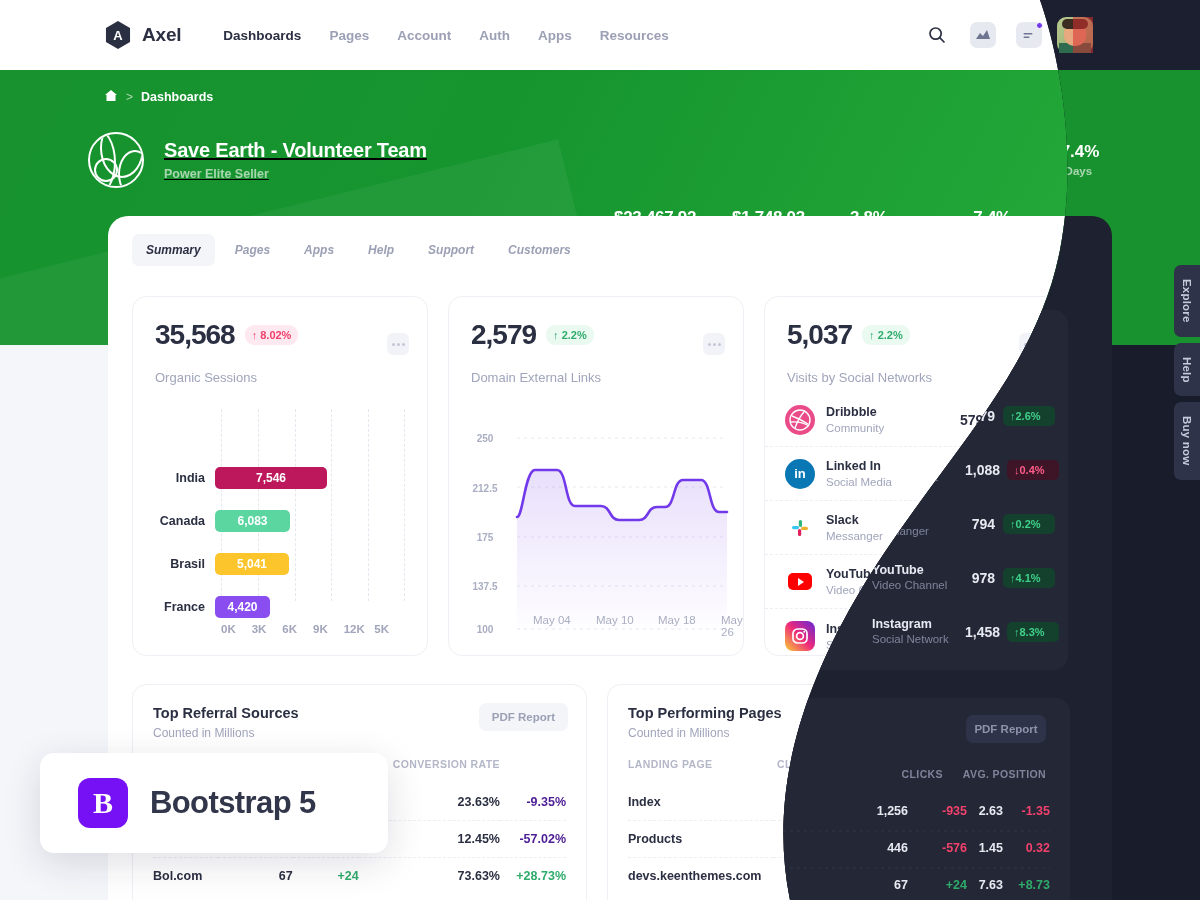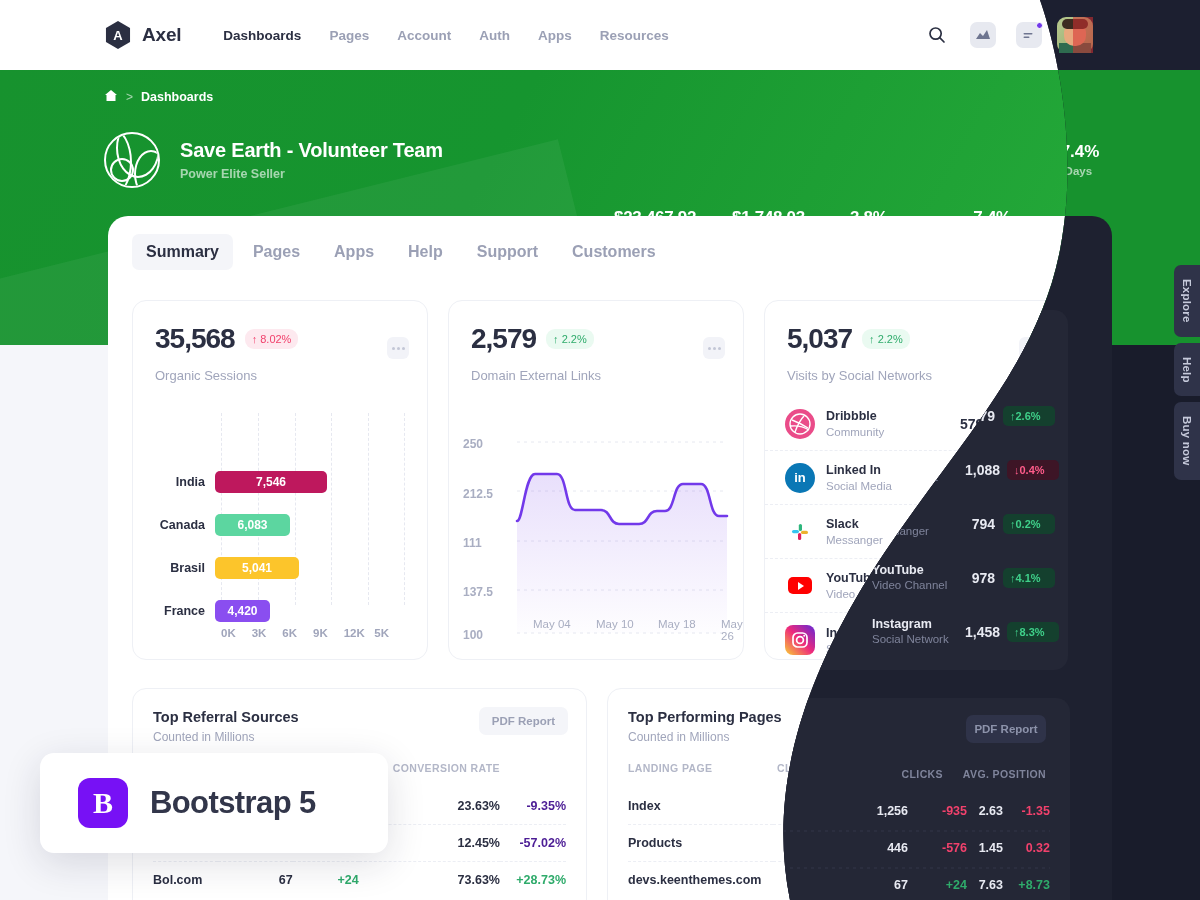--- a/index.html
+++ b/index.html
@@ -56,21 +56,21 @@
   .hero-wash2 {
     position:absolute; left:180px; top:185px; width:1200px; height:400px;
     border-radius: 50% 50% 0 0 / 90px 90px 0 0;
     background: rgba(255,255,255,.05);
   }
 
   .breadcrumb { position:absolute; left:104px; top:18px; display:flex; align-items:center; gap:8px; }
   .bc-sep { color: rgba(255,255,255,.62); font-size: 12px; }
   .bc-item { font-size: 12.5px; font-weight:bold; color:#ffffff; cursor:pointer; }
 
-  .hero-main { position:absolute; left:104px; top:62px; display:flex; align-items:center; gap:20px; }
+  .hero-main { position:absolute; left:88px; top:62px; display:flex; align-items:center; gap:20px;text-decoration:underline; }
   .globe {
     width: 56px; height: 56px; border-radius: 50%; border: 2.5px solid #fff;
     position: relative; overflow: hidden; flex:none;
   }
   .globe i { position:absolute; border:2px solid #fff; border-radius:50%; }
   .globe i:nth-child(1){ left:-14px; top:-6px; width:40px; height:68px; }
   .globe i:nth-child(2){ left:10px; top:-16px; width:44px; height:60px; }
   .globe i:nth-child(3){ left:4px; top:24px; width:24px; height:24px; }
   .globe i:nth-child(4){ left:28px; top:16px; width:34px; height:48px; }
   .hero-title { font-size: 20px; font-weight: bold; color:#fff; letter-spacing:-0.2px; }
@@ -82,56 +82,56 @@
   .stat-val { font-size: 17px; font-weight: bold; color:#fff; letter-spacing:-0.3px; }
   .stat-lab { font-size: 11.5px; font-weight:bold; color: rgba(255,255,255,.62); margin-top: 5px; }
 
   
   .panel {
     position: absolute; left: 108px; top: 216px; width: 984px; min-height: 700px;
     background: #ffffff; border-radius: 20px 20px 0 0; z-index: 15;
   }
   .tabs { display:flex; align-items:center; gap: 6px; padding: 18px 24px 0 24px; }
   .tab {
-    font-size: 16px; font-weight:bold; color:#9ba0b5; padding: 9px 14px; border-radius: 7px; cursor:pointer; white-space:nowrap;
+    font-size: 12px; font-weight:bold; color:#9ba0b5; padding: 9px 14px; border-radius: 7px; cursor:pointer; white-space:nowrap;font-style:italic;
   }
   .tab.active { color:#2b2f42; background:#f4f5f9; }
 
   .cards-row { display:flex; gap: 20px; padding: 30px 24px 0 24px; }
   .card { background:#fff; border:1px solid #eef0f5; border-radius: 14px; position: relative; }
   .card.c1 { width: 296px; height: 360px; }
   .card.c2 { width: 296px; height: 360px; }
   .card.c3 { width: 296px; height: 360px; }
 
   .card-head { padding: 22px 22px 0 22px; }
   .metric-row { display:flex; align-items:center; gap: 10px; }
   .metric-num { font-size: 28px; font-weight: bold; color:#2b2f42; letter-spacing:-1px; }
-  .badge { font-size: 11px; font-weight:normal; padding: 4px 7px; border-radius: 9px; white-space:nowrap; }
+  .badge { font-size: 11px; font-weight:bold; padding: 4px 7px; border-radius: 9px; white-space:nowrap; }
   .badge.up { color:#2fab6b; background:#eafaf1; }
   .badge.down { color:#f1416c; background:#fde9ef; }
-  .metric-lab { font-size: 13px; color:#a0a5bb; margin-top: 13px; }
+  .metric-lab { font-size: 13px; color:#a0a5bb; margin-top: 19px; }
   .dots {
     position:absolute; right: 18px; top: 36px; width: 22px; height: 22px; border-radius:6px;
     background:#f2f3f8; display:flex; align-items:center; justify-content:center; gap:2px; cursor:pointer;
   }
   .dots b { width:3px; height:3px; border-radius:50%; background:#c3c7d6; display:block; }
 
   
   .barchart { position:absolute; left: 0; top: 112px; width: 296px; height: 240px; }
   .bc-grid { position:absolute; left: 88px; top: 0; width: 184px; height: 192px; }
   .bc-grid i { position:absolute; top:0; width:1px; height:192px; border-left:1px dashed #e6e8f0; }
   .bar-row { position:absolute; left:0; width:296px; height: 32px; display:flex; align-items:center; }
   .bar-lab { width: 82px; text-align:right; padding-right: 10px; font-size: 12.5px; font-weight:bold; color:#2b2f42; }
   .bar { height: 22px; border-radius: 5px; display:flex; align-items:center; color:#fff; font-size:12px; font-weight:bold; justify-content:center; }
   .bc-xaxis { position:absolute; left:88px; top: 196px; width:184px; display:flex; }
   .bc-xaxis span { flex:1; font-size: 11.5px; font-weight:bold; color:#a0a5bb; text-align:left; }
 
   
   .linechart { position:absolute; left:0; top: 112px; width:296px; height: 240px; }
-  .lc-ylab { position:absolute; left: 14px; font-size: 12px; font-weight:bold; color:#a9aec2; width: 44px; text-align:left; }
+  .lc-ylab { position:absolute; left: 14px; font-size: 10px; font-weight:bold; color:#a9aec2; width: 44px; text-align:center; }
   .lc-xlab { position:absolute; top: 205px; font-size: 11.5px; color:#a9aec2; }
   .lc-svg { position:absolute; left: 64px; top: 0; }
 
   
   .soc-list { position:absolute; left: 0; top: 96px; width: 296px; }
   .soc-row { height: 54px; display:flex; align-items:center; padding: 0 20px; border-bottom: 1px dashed #eceef4; }
   .soc-row:last-child { border-bottom: none; }
   .soc-ico { width:30px; height:30px; border-radius:8px; flex:none; display:flex; align-items:center; justify-content:center; margin-right: 11px; position:relative; overflow:hidden; }
   .soc-name { font-size: 12.5px; font-weight:bold; color:#2b2f42; }
   .soc-sub { font-size: 11.5px; color:#a0a5bb; margin-top: 3px; }
@@ -318,21 +318,21 @@
           <div class="bar-row" style="top:53px">
             <div class="bar-lab">India</div>
             <div class="bar" style="width:112px;background:#be185d">7,546</div>
           </div>
           <div class="bar-row" style="top:96px">
             <div class="bar-lab">Canada</div>
             <div class="bar" style="width:75px;background:#5cd6a0">6,083</div>
           </div>
           <div class="bar-row" style="top:139px">
             <div class="bar-lab">Brasil</div>
-            <div class="bar" style="width:84px;background:#fcc52b">5,041</div>
+            <div class="bar" style="width:74px;background:#fcc52b">5,041</div>
           </div>
           <div class="bar-row" style="top:182px">
             <div class="bar-lab">France</div>
             <div class="bar" style="width:55px;background:#8a4ef0">4,420</div>
           </div>
 
           <div class="bc-xaxis" style="top:214px">
             <span>0K</span>
             <span>3K</span>
             <span>6K</span>
@@ -353,21 +353,21 @@
         </div>
         <div class="dots">
             <b></b>
             <b></b>
             <b></b>
           </div>
 
         <div class="linechart">
           <div class="lc-ylab" style="top:24px">250</div>
           <div class="lc-ylab" style="top:74px">212.5</div>
-          <div class="lc-ylab" style="top:123px">111</div>
+          <div class="lc-ylab" style="top:123px">175</div>
           <div class="lc-ylab" style="top:172px">137.5</div>
           <div class="lc-ylab" style="top:215px">100</div>
 
           <svg class="lc-svg" width="216" height="228" viewBox="0 0 216 228">
             <defs>
               <linearGradient id="areaFill" x1="0" y1="0" x2="0" y2="1">
                 <stop offset="0%" stop-color="#7239ea" stop-opacity="0.16"></stop>
                 <stop offset="100%" stop-color="#7239ea" stop-opacity="0.01"></stop>
               </linearGradient>
             </defs>

